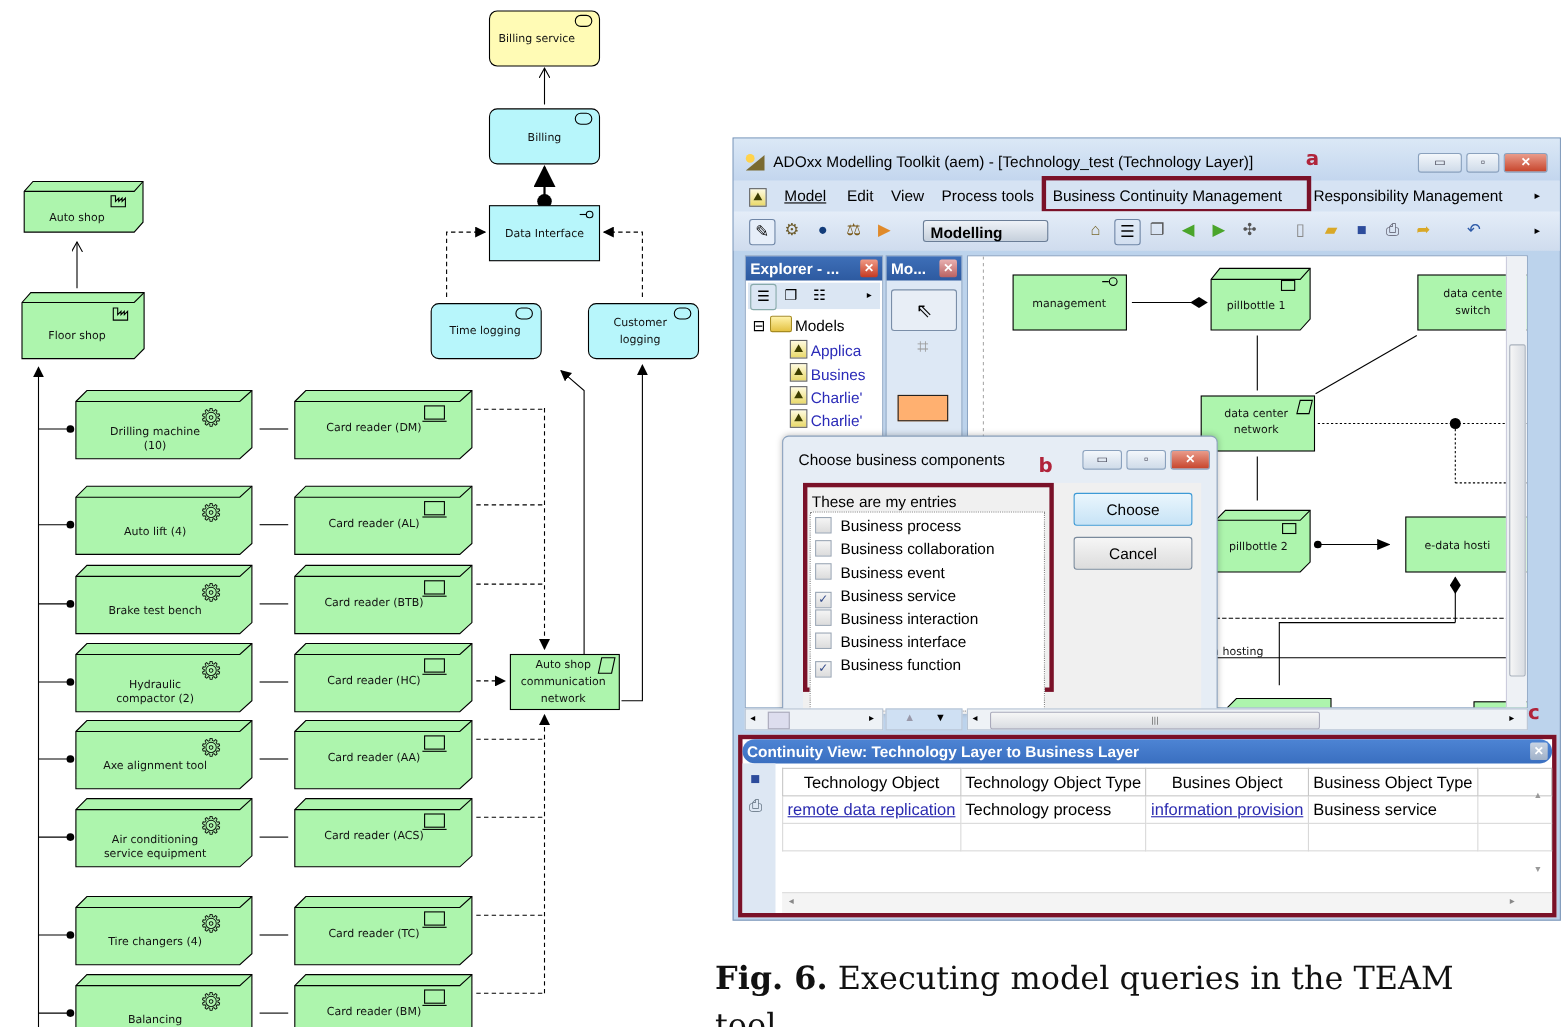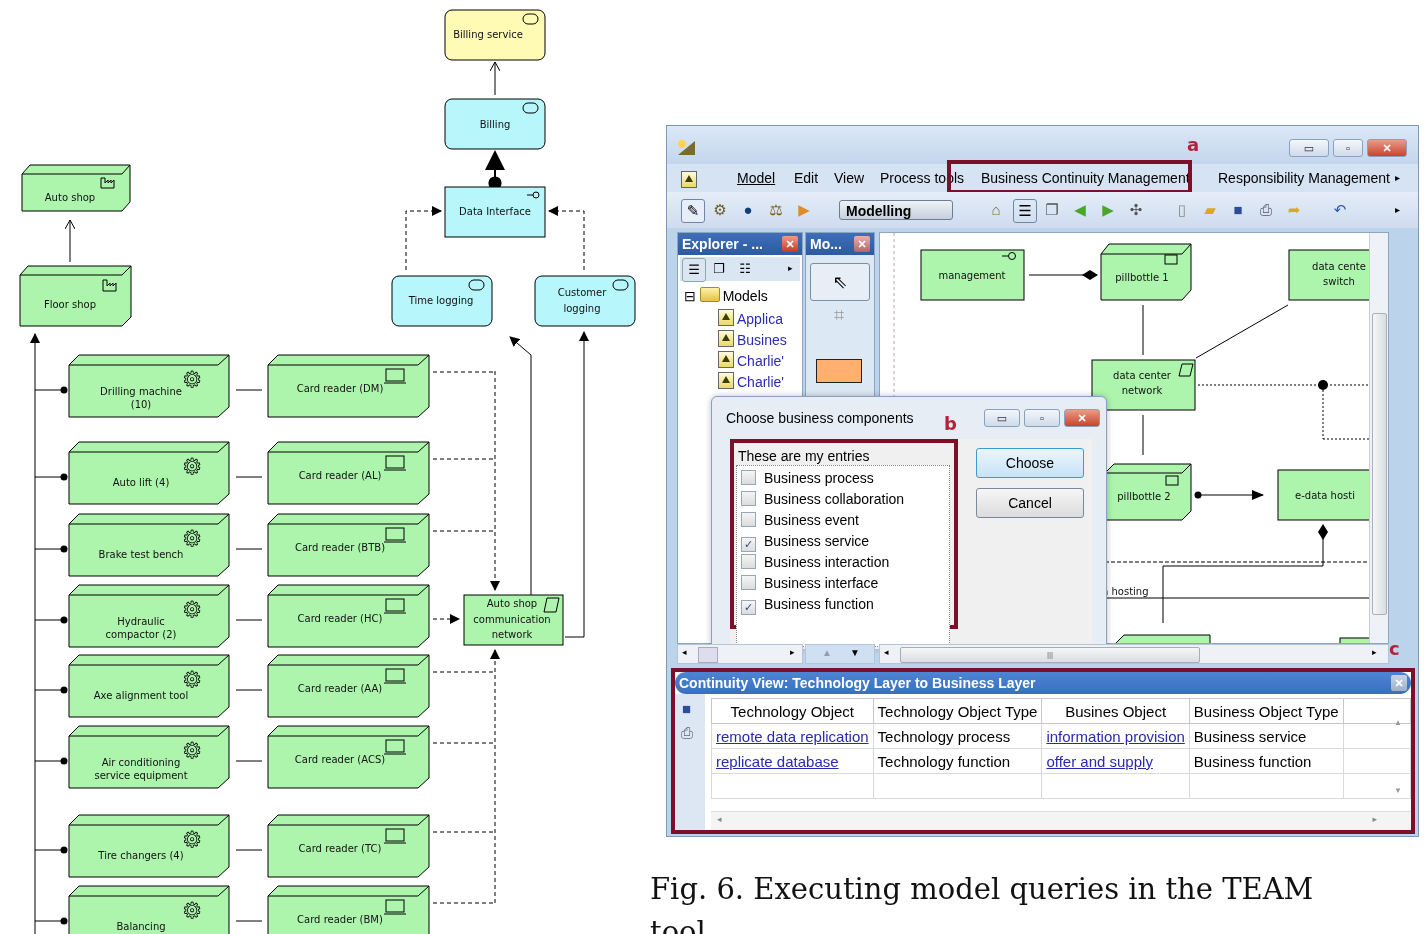--- a/index.html
+++ b/index.html
@@ -8,21 +8,21 @@
   .nlabel{font-family:"DejaVu Sans",sans-serif;font-size:10px;fill:#111;}
   
   #win{position:absolute;left:666px;top:125px;width:753px;height:712px;background:#bcd3ec;border:1px solid #7f98b8;box-sizing:border-box;font-family:"Liberation Sans",sans-serif;color:#000;}
   .titlebar{position:absolute;left:0;top:0;right:0;height:38px;background:linear-gradient(#dbe8f6,#c3d6ee);}
   .appicon{position:absolute;left:10px;top:12px;width:20px;height:18px;}
   .title{position:absolute;left:36px;top:13px;font-size:14px;}
   .ann{position:absolute;color:#b0243a;font-weight:bold;font-family:"DejaVu Sans",sans-serif;font-size:18px;}
   .wbtn{position:absolute;top:13px;height:18px;border:1px solid #8aa1bd;border-radius:3px;background:linear-gradient(#f3f7fb,#cfdbe9);box-sizing:border-box;font-size:11px;text-align:center;line-height:16px;color:#334;}
   .wbtn.close{background:linear-gradient(#e99b8a,#c7452c);color:#fff;font-weight:bold;}
   .menubar{position:absolute;left:0;top:38px;right:0;height:28px;background:#d6e3f3;font-size:14px;}
-  .menu{position:absolute;top:6px;white-space:nowrap;margin-left:24px;}
+  .menu{position:absolute;top:6px;white-space:nowrap;}
   .menu u{text-decoration:underline;}
   .hl{position:absolute;border:4px solid #7a1128;box-sizing:border-box;}
   .toolbar{position:absolute;left:0;top:66px;right:0;height:36px;background:linear-gradient(#e4edf8,#cfdcee);}
   .tb{position:absolute;top:7px;width:22px;height:22px;border-radius:3px;font-size:15px;line-height:22px;text-align:center;}
   .modebox{position:absolute;left:172px;top:8px;width:114px;height:20px;border:1px solid #6a7d96;border-radius:3px;background:linear-gradient(#eef2f7,#c6d0dc);font-weight:bold;font-size:14px;line-height:20px;padding-left:6px;box-sizing:border-box;}
   .panehead{position:absolute;height:22px;background:linear-gradient(#3e6fb8,#2d5aa0);color:#fff;font-weight:bold;font-size:14px;line-height:22px;padding-left:4px;box-sizing:border-box;white-space:nowrap;overflow:hidden;}
   .xsmall{position:absolute;width:16px;height:16px;top:3px;border-radius:2px;background:linear-gradient(#f09a86,#c53a22);color:#fff;font-size:11px;text-align:center;line-height:16px;font-weight:bold;}
   #explorer{position:absolute;left:10px;top:106px;width:126px;height:412px;background:#fff;border:1px solid #8ca5c4;box-sizing:border-box;}
   #modpane{position:absolute;left:138px;top:106px;width:70px;height:412px;background:#dde8f5;border:1px solid #8ca5c4;box-sizing:border-box;}
   #canvas{position:absolute;left:212px;top:106px;width:510px;height:412px;background:#fff;border:1px solid #8ca5c4;box-sizing:border-box;overflow:hidden;}
@@ -43,21 +43,21 @@
   
   .hs{position:absolute;top:518px;height:20px;background:#eef2f6;border:1px solid #b7c4d4;box-sizing:border-box;}
   
   #results{position:absolute;left:4px;top:542px;width:744px;height:166px;background:#fff;border:4px solid #7a1128;box-sizing:border-box;}
   table.res{position:absolute;left:36px;top:26px;border-collapse:collapse;font-size:15px;}
   table.res th{font-weight:normal;border:1px solid #c7c7c7;padding:2px 4px;height:20px;text-align:center;background:#fff;white-space:nowrap;}
   table.res td{border:1px solid #d9d9d9;padding:2px 4px;height:20px;white-space:nowrap;}
   table.res td.link{color:#2a2ab0;text-decoration:underline;}
   .rside{position:absolute;left:0;top:22px;width:30px;bottom:0;background:#dde7f3;}
   #caption{position:absolute;left:650px;top:872px;font-family:"DejaVu Serif","Liberation Serif",serif;font-size:29px;white-space:nowrap;color:#111;}
-  #caption b{font-weight:normal;}
+  #caption b{font-weight:bold;}
   #caption2{position:absolute;left:650px;top:915px;font-family:"DejaVu Serif","Liberation Serif",serif;font-size:29px;color:#111;}
 </style>
 </head>
 <body>
 
 <svg id="diagram" viewBox="0 0 650 934" xmlns="http://www.w3.org/2000/svg">
   <defs>
     <marker id="arrFill" markerWidth="10" markerHeight="10" refX="9" refY="5" orient="auto">
         <path d="M0,0 L10,5 L0,10 z" fill="#000"></path>
       </marker>
@@ -291,20 +291,21 @@
   <polyline points="531,595 531,355 510,337" fill="none" stroke="#000" marker-end="url(#arrFill)"></polyline>
   <polyline points="565,637 584,637 584,332" fill="none" stroke="#000" marker-end="url(#arrFill)"></polyline>
 </svg>
 
 <div id="win">
   <div class="titlebar">
     <svg class="appicon" viewBox="0 0 20 18">
         <path d="M1,17 L18,3 L18,17 Z" fill="#7a6a30"></path>
         <circle cx="5" cy="6" r="4" fill="#ffd34d"></circle>
       </svg>
+    <span class="title">ADOxx Modelling Toolkit (aem) - [Technology_test (Technology Layer)]</span>
     <span class="ann" style="left:520px;top:8px;">a</span>
     <div class="wbtn" style="left:622px;width:40px;">▭</div>
     <div class="wbtn" style="left:666px;width:30px;">▫</div>
     <div class="wbtn close" style="left:700px;width:40px;">✕</div>
   </div>
   <div class="menubar">
     <span class="docicon" style="position:absolute;left:14px;top:7px;"></span>
     <span class="menu" style="left:46px;"><u>Model</u></span>
     <span class="menu" style="left:103px;">Edit</span>
     <span class="menu" style="left:143px;">View</span>
@@ -487,27 +488,20 @@
         </thead>
       <tbody id="res-body">
           <tr>
             <td class="link">remote data replication</td>
             <td>Technology process</td>
             <td class="link">information provision</td>
             <td>Business service</td>
             <td></td>
           </tr>
           <tr>
-            <td class="link">replicate database</td>
-            <td>Technology function</td>
-            <td class="link">offer and supply</td>
-            <td>Business function</td>
-            <td></td>
-          </tr>
-          <tr>
             <td></td>
             <td></td>
             <td></td>
             <td></td>
             <td></td>
           </tr>
         </tbody>
     </table>
     <div style="position:absolute;left:36px;right:0;bottom:0;height:18px;background:#f4f4f4;border-top:1px solid #ddd;">
       <span style="position:absolute;left:6px;top:2px;font-size:9px;color:#888;">◂</span>

